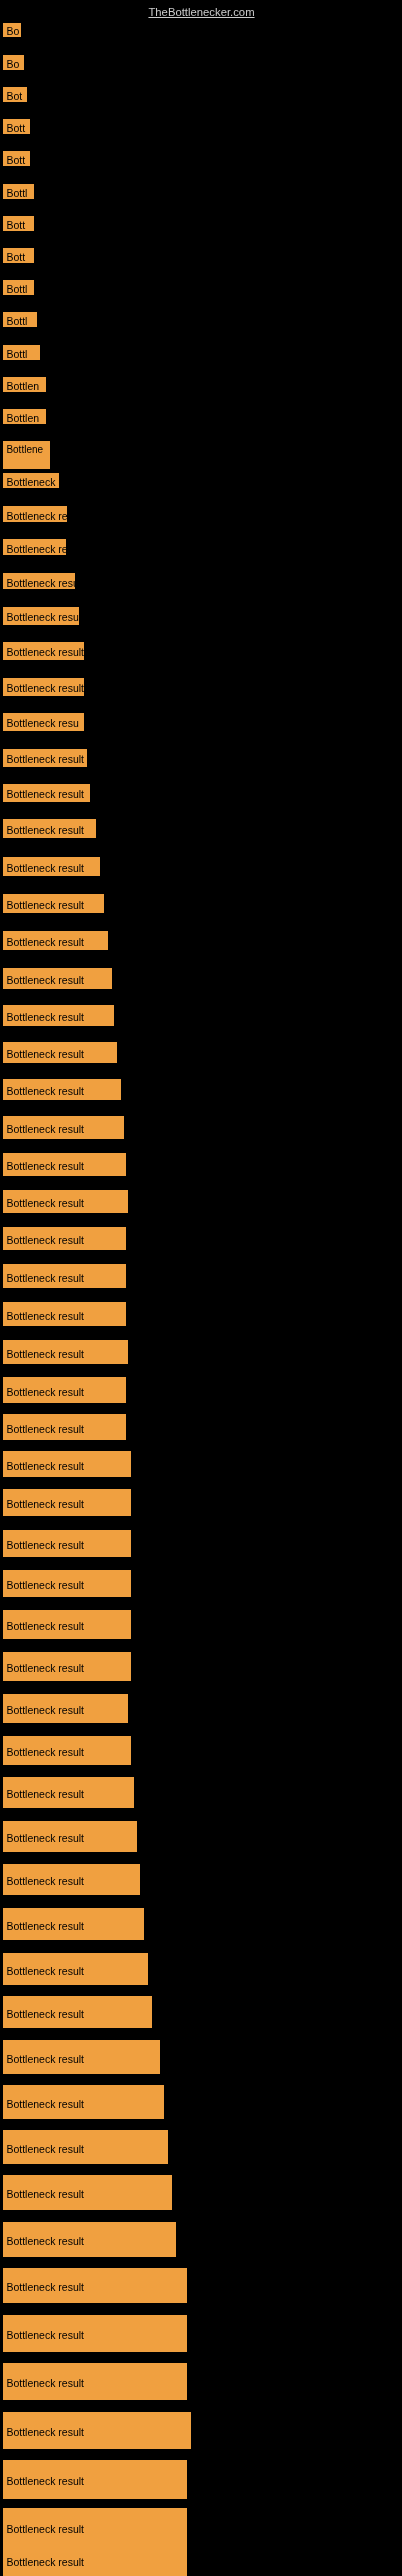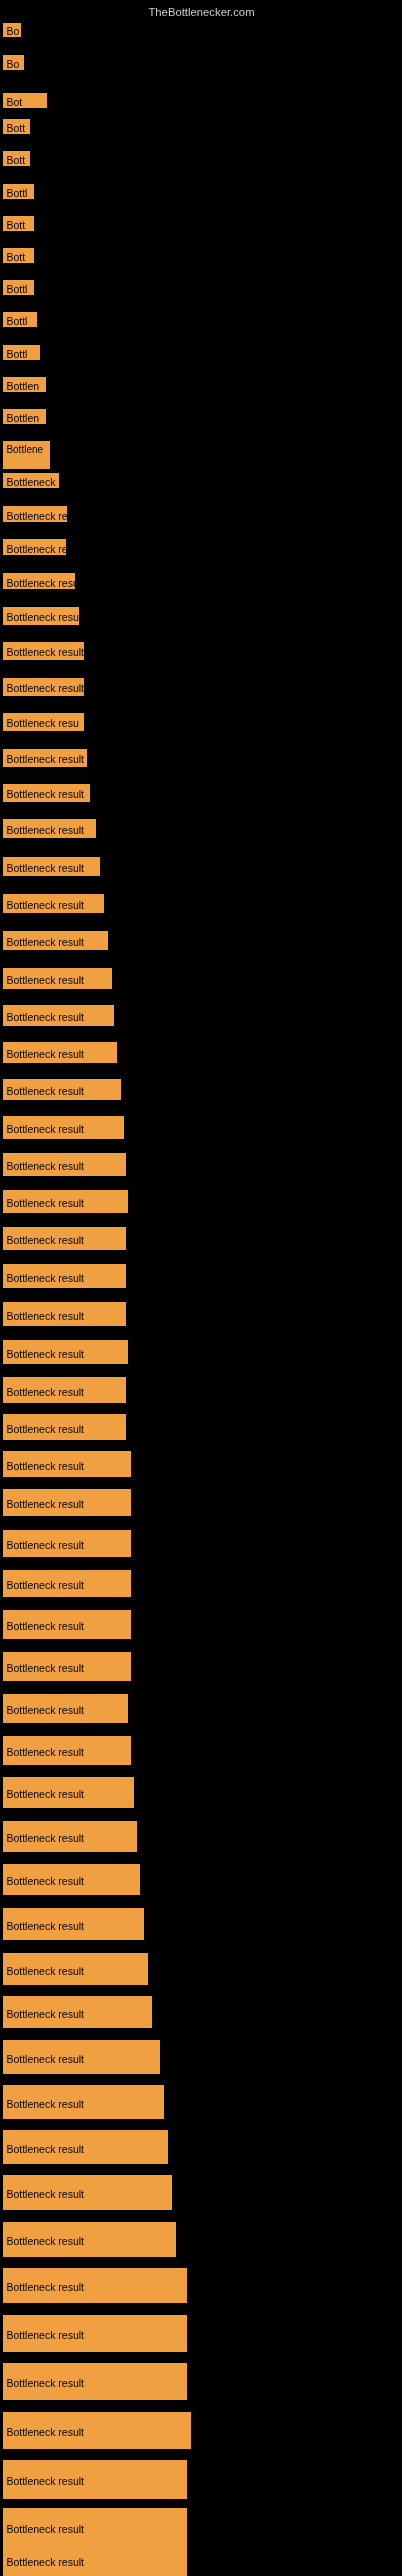--- a/index.html
+++ b/index.html
@@ -17,20 +17,21 @@
     }
 
     .site-title {
       position: absolute;
       top: 6.4px;
       left: 50%;
       transform: translateX(-50%);
       color: #cccccc;
       font-size: 11.3px;
       white-space: nowrap;
+      text-decoration: underline;
     }
 
     .bottleneck-item {
       position: absolute;
       left: 3.2px;
       background-color: #f0a040;
       color: #000;
       font-size: 8.9px;
       padding: 1.6px 3.2px;
       white-space: nowrap;
@@ -38,21 +39,21 @@
     }
   </style>
 </head>
 <body>
 
 <span class="site-title">TheBottlenecker.com</span>
 
 <div id="items-container">
     <div class="bottleneck-item" style="top: 22.5px; width: 17.7px; height: 14.5px; line-height: 14.5px; font-size: 10.5px;">Bo</div>
     <div class="bottleneck-item" style="top: 55px; width: 21px; height: 14.5px; line-height: 14.5px; font-size: 10.5px;">Bo</div>
-    <div class="bottleneck-item" style="top: 93px; width: 44px; height: 14.5px; line-height: 14.5px; font-size: 10.5px;">Bot</div>
+    <div class="bottleneck-item" style="top: 87px; width: 24px; height: 14.5px; line-height: 14.5px; font-size: 10.5px;">Bot</div>
     <div class="bottleneck-item" style="top: 119px; width: 27px; height: 14.5px; line-height: 14.5px; font-size: 10.5px;">Bott</div>
     <div class="bottleneck-item" style="top: 151px; width: 27px; height: 14.5px; line-height: 14.5px; font-size: 10.5px;">Bott</div>
     <div class="bottleneck-item" style="top: 184px; width: 31px; height: 14.5px; line-height: 14.5px; font-size: 10.5px;">Bottl</div>
     <div class="bottleneck-item" style="top: 216px; width: 31px; height: 14.5px; line-height: 14.5px; font-size: 10.5px;">Bott</div>
     <div class="bottleneck-item" style="top: 248px; width: 31px; height: 14.5px; line-height: 14.5px; font-size: 10.5px;">Bott</div>
     <div class="bottleneck-item" style="top: 280px; width: 31px; height: 14.5px; line-height: 14.5px; font-size: 10.5px;">Bottl</div>
     <div class="bottleneck-item" style="top: 312px; width: 34px; height: 14.5px; line-height: 14.5px; font-size: 10.5px;">Bottl</div>
     <div class="bottleneck-item" style="top: 345px; width: 37px; height: 14.5px; line-height: 14.5px; font-size: 10.5px;">Bottl</div>
     <div class="bottleneck-item" style="top: 377px; width: 43px; height: 14.5px; line-height: 14.5px; font-size: 10.5px;">Bottlen</div>
     <div class="bottleneck-item" style="top: 409px; width: 43px; height: 14.5px; line-height: 14.5px; font-size: 10.5px;">Bottlen</div>

